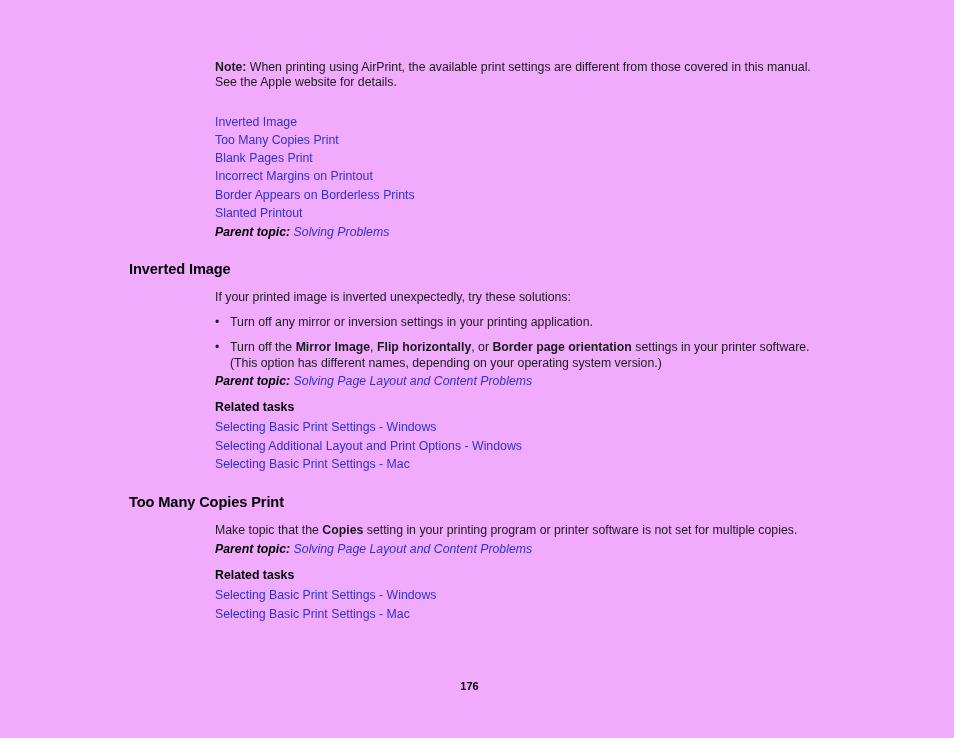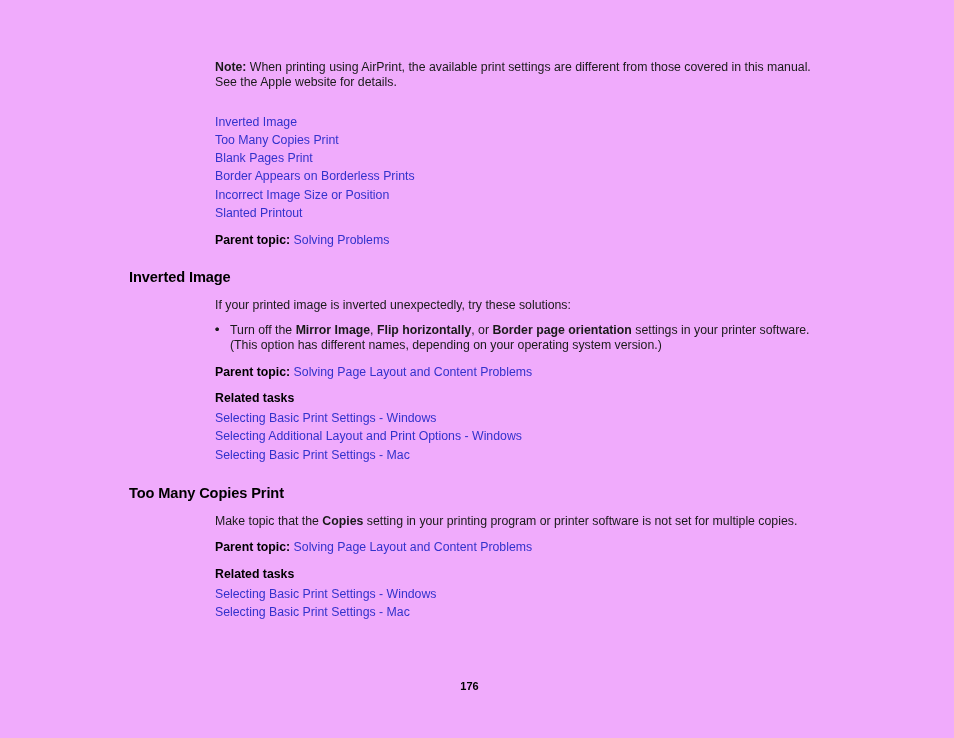--- a/index.html
+++ b/index.html
@@ -92,21 +92,22 @@
     position: absolute;
     left: 0;
     top: 0;
     font-size: 12.3px;
     line-height: 15.3px;
   }
 
   .meta-line {
     font-size: 12.3px;
     line-height: 15.3px;
-    margin-top: 11px;
+    margin-top: 3px;
+    font-style: italic;
   }
   .meta-label {
     font-weight: bold;
     color: #000000;
   }
   .related-head {
     font-size: 12.3px;
     font-weight: bold;
     line-height: 15.3px;
     margin-top: 11px;
@@ -137,35 +138,36 @@
     <div class="indent note-block">
       <p class="body"><span class="bold">Note:</span><span> When printing using AirPrint, the available print settings are different from those covered in this manual. See the Apple website for details.</span></p>
     </div>
 
     <div class="spacer-note"></div>
 
     <div class="indent">
       <a class="link">Inverted Image</a>
       <a class="link">Too Many Copies Print</a>
       <a class="link">Blank Pages Print</a>
+      <a class="link">Incorrect Margins on Printout</a>
       <a class="link">Border Appears on Borderless Prints</a>
-      <a class="link">Incorrect Image Size or Position</a>
       <a class="link">Slanted Printout</a>
 
       <div class="meta-line"><span class="meta-label">Parent topic:</span><span> </span><a class="inline-link">Solving Problems</a></div>
     </div>
 
     <h2 class="section-title" style="margin-top:20px;">Inverted Image</h2>
 
     <div class="indent" style="margin-top:13px;">
       <p class="body">If your printed image is inverted unexpectedly, try these solutions:</p>
 
       <ul class="bullets">
         <li>
           <span class="bullet-dot">•</span>
+          <span>Turn off any mirror or inversion settings in your printing application.</span>
         </li>
         <li>
           <span class="bullet-dot">•</span>
           <span>Turn off the </span><b>Mirror Image</b><span>, </span><b>Flip horizontally</b><span>, or </span><b>Border page orientation</b><span> settings in your printer software. (This option has different names, depending on your operating system version.)</span>
         </li>
       </ul>
 
       <div class="meta-line"><span class="meta-label">Parent topic:</span><span> </span><a class="inline-link">Solving Page Layout and Content Problems</a></div>
 
       <div class="related-head">Related tasks</div>

